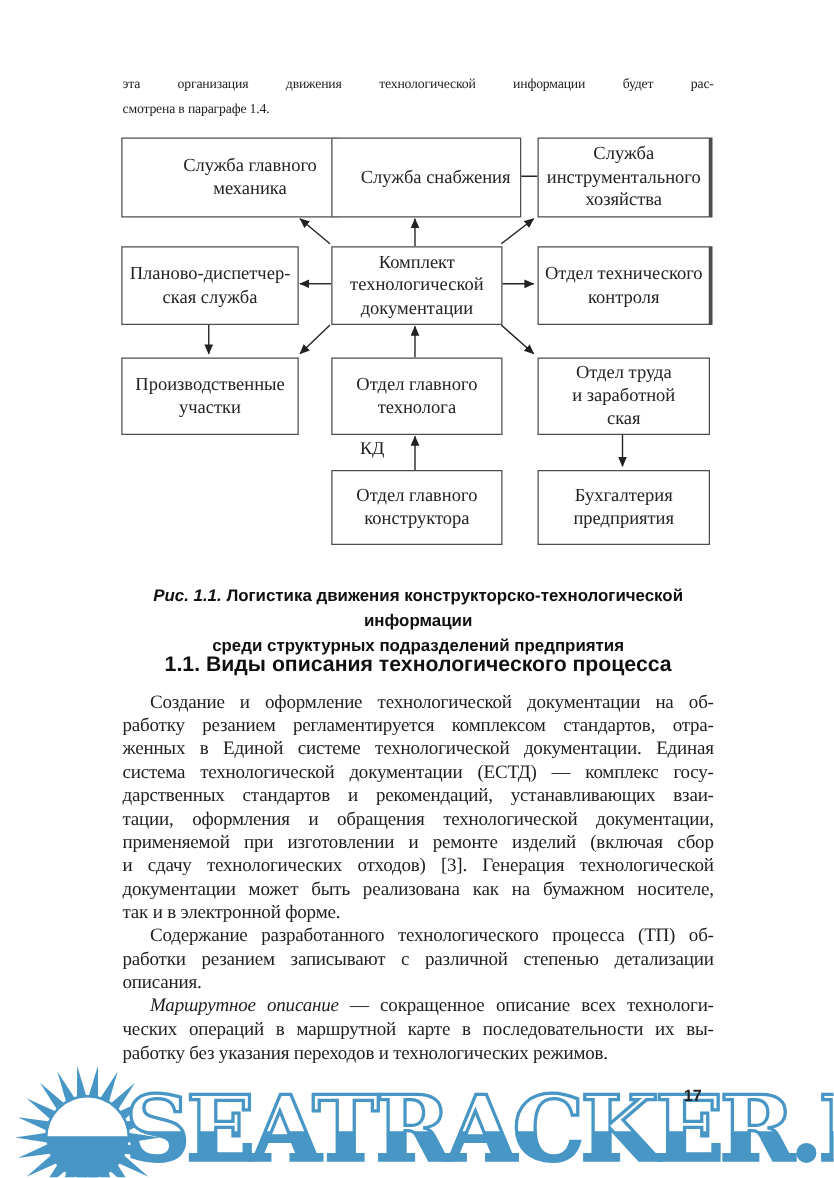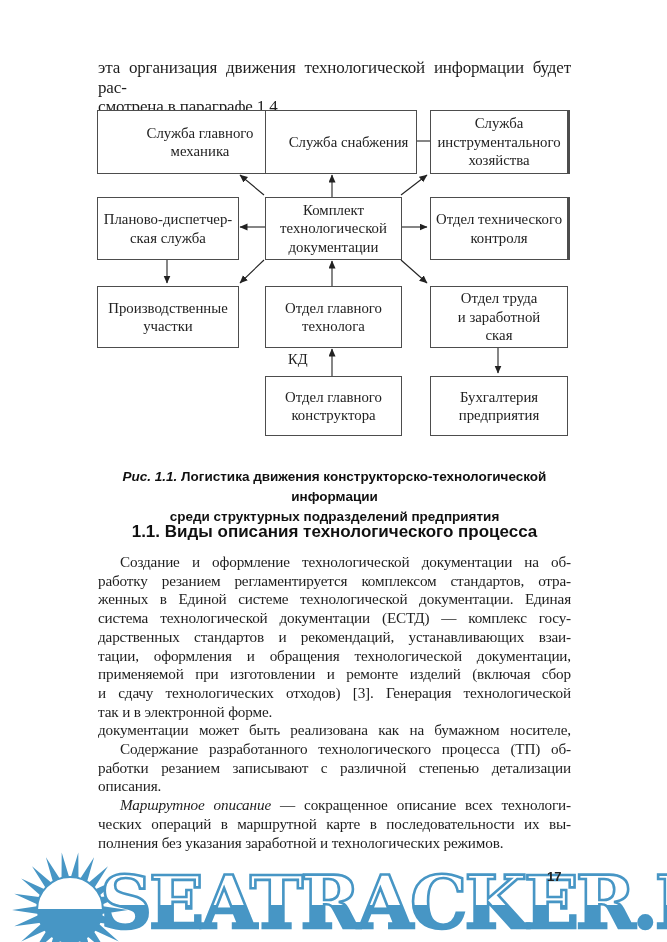--- a/index.html
+++ b/index.html
@@ -1,20 +1,20 @@
 <!DOCTYPE html>
 <html style="--wm: #4796c5;"><head>
 <meta charset="utf-8">
 <style>
   html,body{margin:0;padding:0;background:#ffffff;}
   .page{position:relative;width:667px;height:942px;background:#fff;overflow:hidden;
         font-family:"Liberation Serif",serif;color:#1d1d1d;}
 
   
-  .intro{position:absolute;left:98px;top:58px;width:473px;font-size:17px;line-height:19.5px;}
+  .intro{position:absolute;left:98px;top:58px;width:473px;font-size:11px;line-height:19.5px;}
 
   
   .diagram{position:absolute;left:90px;top:105px;width:490px;height:345px;}
   .dbox{position:absolute;border:1.4px solid #4d4d4d;background:#fff;
         display:flex;align-items:center;justify-content:center;text-align:center;
         font-size:14.8px;line-height:18.5px;white-space:pre-line;color:#222;}
   .b-a{left:7px;  top:5px;  width:140px;height:62px;padding-left:32px;}
   .b-b{left:175px;top:5px;  width:135px;height:62px;padding-left:15px;}
   .b-c{left:340px;top:5px;  width:136px;height:62px;border-right-width:3px;}
   .b-d{left:7px;  top:92px; width:140px;height:61px;}
@@ -127,32 +127,32 @@
   <div class="bodytext">
     <div>
         <div class="tline ind"><span>Создание и оформление технологической документации на об-</span></div>
         <div class="tline"><span>работку резанием регламентируется комплексом стандартов, отра-</span></div>
         <div class="tline"><span>женных в Единой системе технологической документации. Единая</span></div>
         <div class="tline"><span>система технологической документации (ЕСТД) — комплекс госу-</span></div>
         <div class="tline"><span>дарственных стандартов и рекомендаций, устанавливающих взаи-</span></div>
         <div class="tline"><span>тации, оформления и обращения технологической документации,</span></div>
         <div class="tline"><span>применяемой при изготовлении и ремонте изделий (включая сбор</span></div>
         <div class="tline"><span>и сдачу технологических отходов) [3]. Генерация технологической</span></div>
+        <div class="tline"><span>документации может быть реализована как на бумажном носителе,</span></div>
         <div class="tline last"><span>так и в электронной форме.</span></div>
-        <div class="tline"><span>документации может быть реализована как на бумажном носителе,</span></div>
       </div>
     <div>
         <div class="tline ind"><span>Содержание разработанного технологического процесса (ТП) об-</span></div>
         <div class="tline"><span>работки резанием записывают с различной степенью детализации</span></div>
         <div class="tline last"><span>описания.</span></div>
       </div>
     <div>
         <div class="tline ind"><span class="it">Маршрутное описание</span><span> — сокращенное описание всех технологи-</span></div>
         <div class="tline"><span>ческих операций в маршрутной карте в последовательности их вы-</span></div>
-        <div class="tline last"><span>полнения без указания заработной и технологических режимов.</span></div>
+        <div class="tline last"><span>работку без указания переходов и технологических режимов.</span></div>
       </div>
   </div>
 
   <div class="pagenum">17</div>
 
   <svg class="sun" width="150" height="150" viewBox="0 0 150 150" xmlns="http://www.w3.org/2000/svg">
     <polygon points="133.0,75.0 104.7,79.3 130.7,91.3 102.3,87.5 123.8,106.4 97.7,94.6 113.0,118.8 91.2,100.2 99.1,127.8 83.5,103.8 83.3,132.4 75.0,105.0 66.7,132.4 66.5,103.8 50.9,127.8 58.8,100.2 37.0,118.8 52.3,94.6 26.2,106.4 47.7,87.5 19.3,91.3 45.3,79.3 17.0,75.0 45.3,70.7 19.3,58.7 47.7,62.5 26.2,43.6 52.3,55.4 37.0,31.2 58.8,49.8 50.9,22.2 66.5,46.2 66.7,17.6 75.0,45.0 83.3,17.6 83.5,46.2 99.1,22.2 91.2,49.8 113.0,31.2 97.7,55.4 123.8,43.6 102.3,62.5 130.7,58.7 104.7,70.7" fill="var(--wm,#4796c5)"></polygon>
     <circle cx="75" cy="75" r="33" fill="var(--wm,#4796c5)"></circle>
     <path d="M42,75 A33,33 0 0 1 108,75 Z" fill="#ffffff" stroke="var(--wm,#4796c5)" stroke-width="2"></path>
   </svg>

